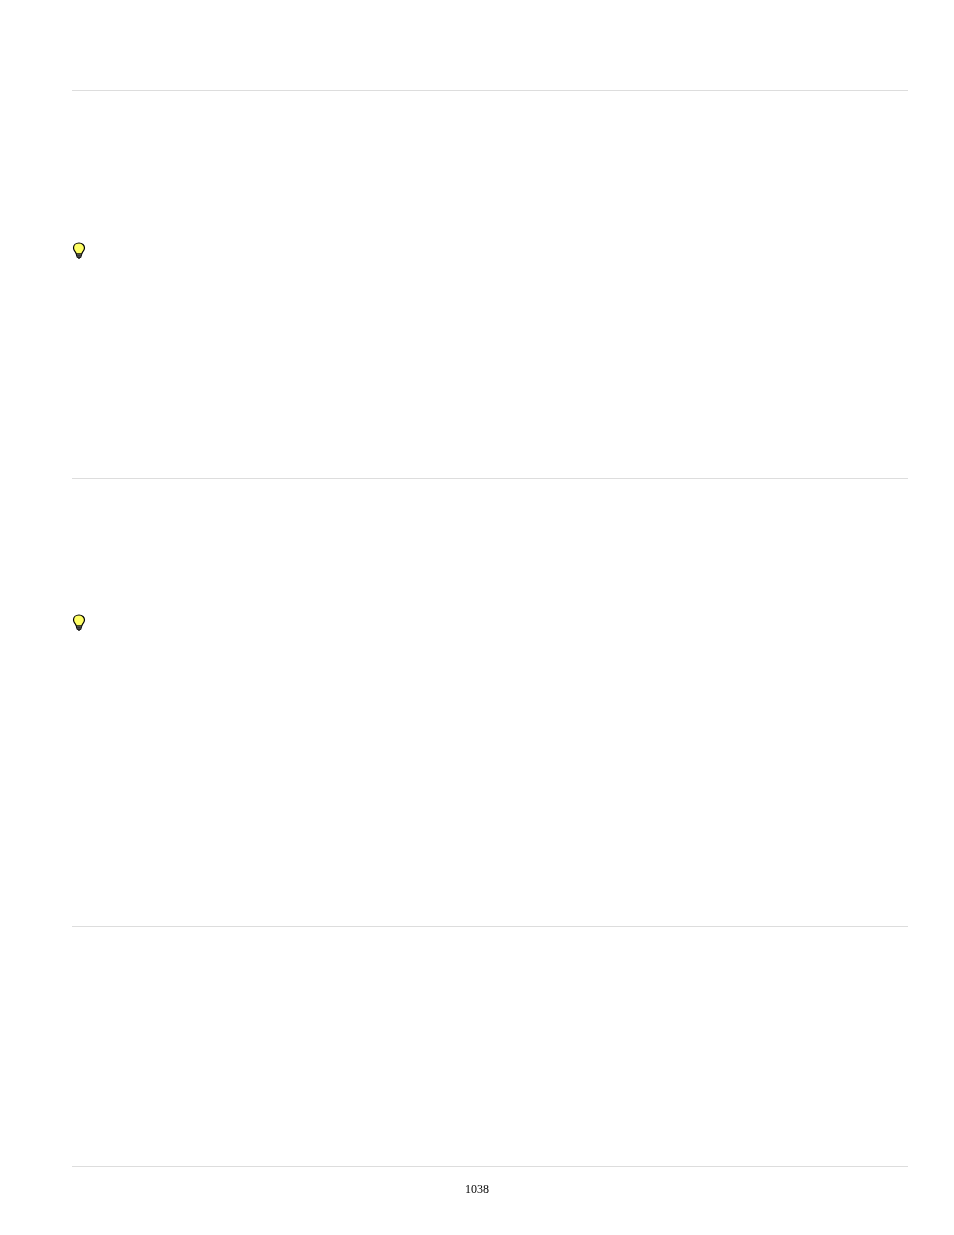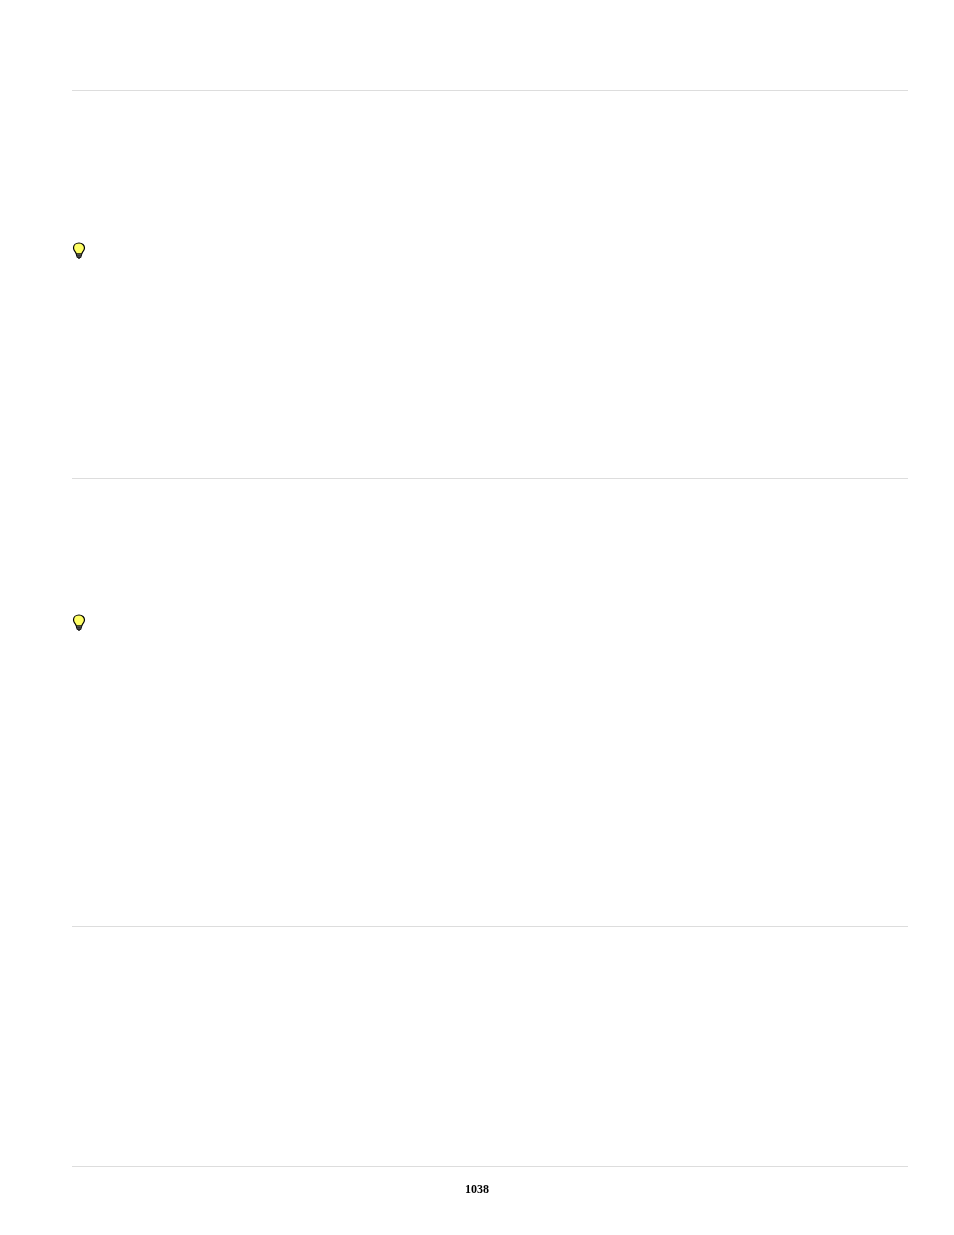--- a/index.html
+++ b/index.html
@@ -63,21 +63,21 @@
     }
     .bulb-svg {
       display: block;
     }
     .page-number {
       position: absolute;
       bottom: 38px;
       left: 50%;
       transform: translateX(-50%);
       font-size: 12px;
-      font-weight: bold;
+      font-weight: normal;
       color: #000000;
       font-family: Georgia, 'Times New Roman', serif;
     }
   </style>
 </head>
 <body>
 
 <div class="page">
 
   <hr class="hr-line hr1">

